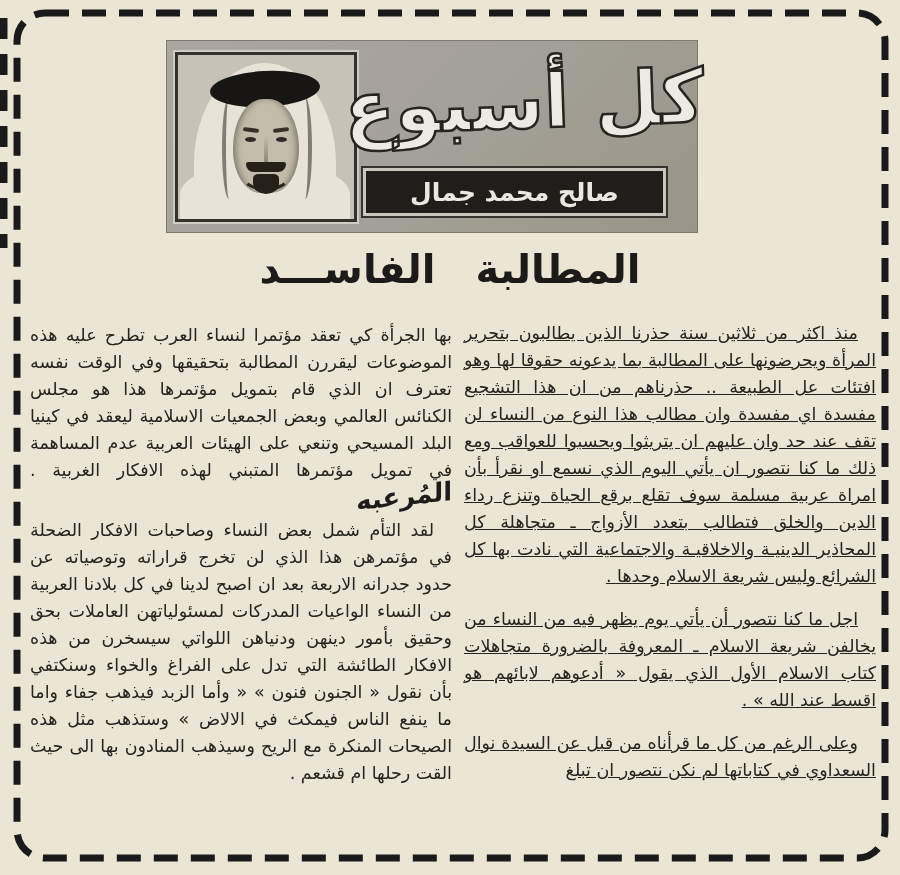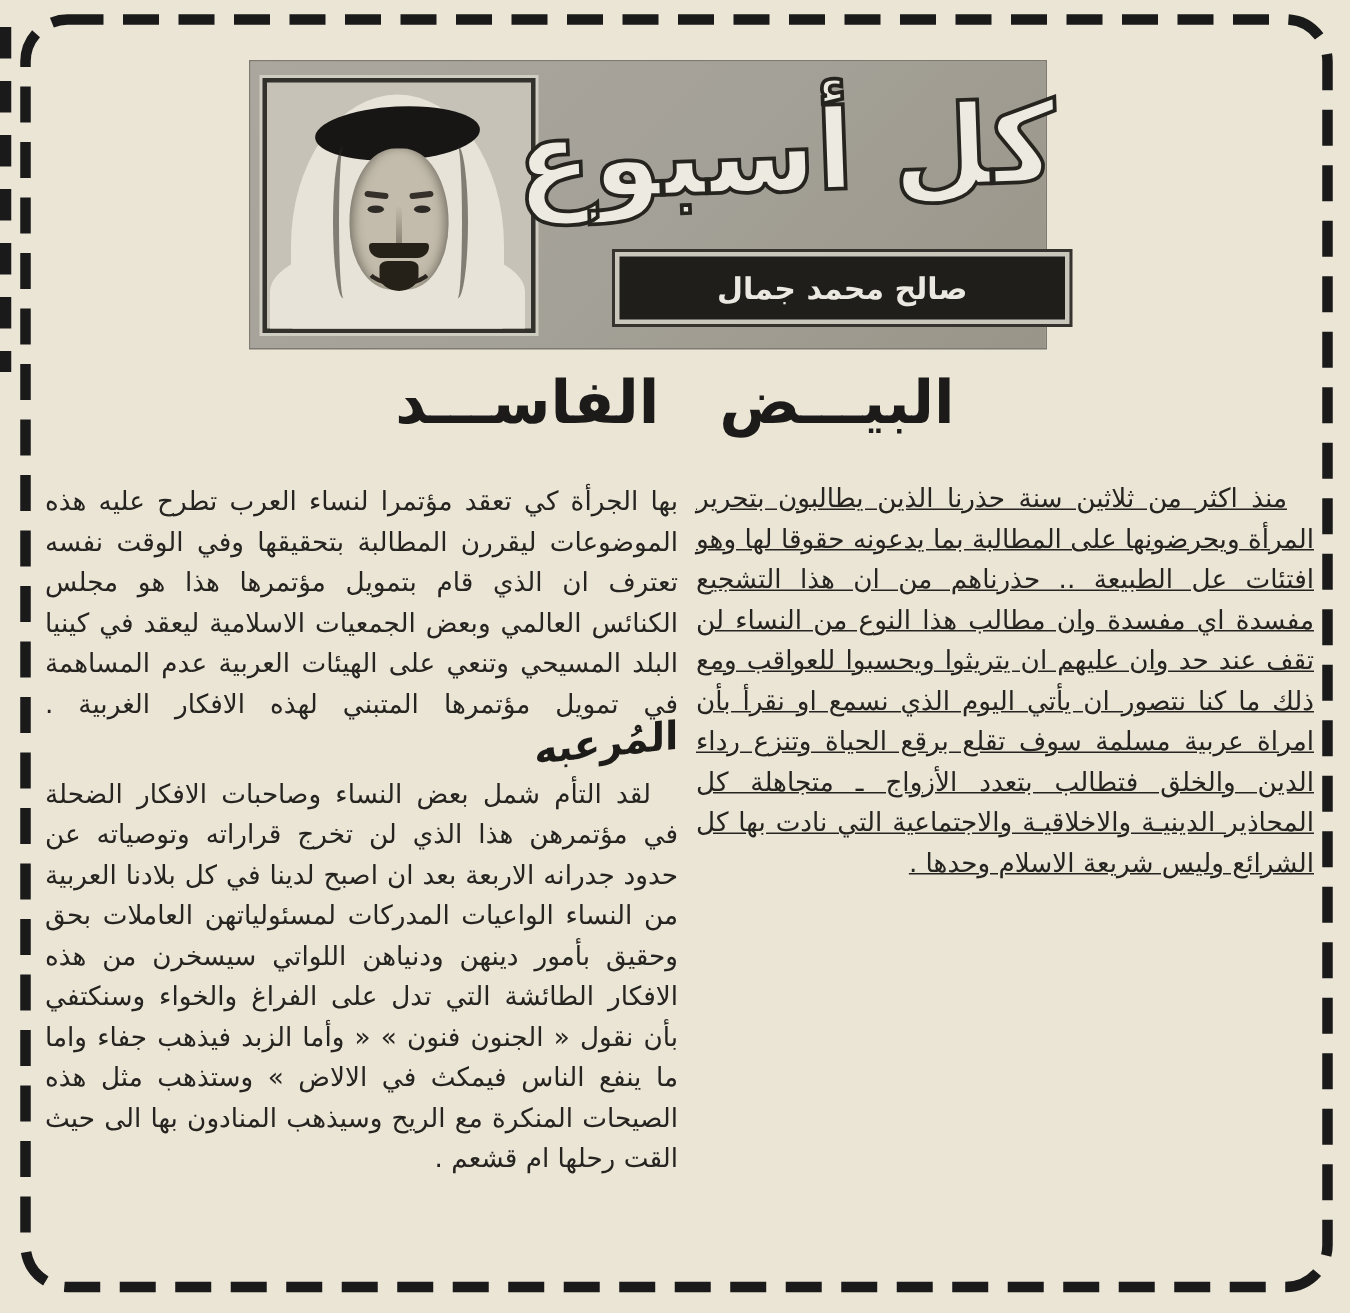--- a/index.html
+++ b/index.html
@@ -50,21 +50,21 @@
     display:flex;align-items:center;justify-content:center;
     font-size:74px;font-weight:bold;color:#edeae1;
     -webkit-text-stroke:2.5px #26241f;
     letter-spacing:2px;transform:rotate(-2deg);white-space:nowrap;
   }
   .byline{
     position:absolute;left:196px;top:127px;width:303px;height:48px;
     background:#201e1b;border:3px solid #c9c6bc;box-sizing:border-box;
     box-shadow:0 0 0 2px #35332e;
     display:flex;align-items:center;justify-content:center;
-    color:#eae8e0;font-size:20px;font-weight:bold;letter-spacing:1px;margin-left:47px;
+    color:#eae8e0;font-size:25px;font-weight:bold;letter-spacing:1px;
   }
 
   
   .headline{
     position:absolute;left:210px;top:246px;width:480px;
     text-align:center;font-size:40px;font-weight:bold;color:#1c1b19;
     word-spacing:26px;white-space:nowrap;
   }
 
   
@@ -109,24 +109,26 @@
         <div class="nose"></div>
         <div class="mustache"></div>
         <div class="jaw"></div>
         <div class="goatee"></div>
       </div>
     </div>
     <div class="calli">كل أسبوع</div>
     <div class="byline">صالح محمد جمال</div>
   </div>
 
-  <div class="headline">البيـــض الفاســـد</div>
+  <div class="headline">المطالبة الفاســـد</div>
 
   <div class="col col-right">
     <p class="indent">منذ اكثر من ثلاثين سنة حذرنا الذين يطالبون بتحرير المرأة ويحرضونها على المطالبة بما يدعونه حقوقا لها وهو افتئات عل الطبيعة .. حذرناهم من ان هذا التشجيع مفسدة اي مفسدة وان مطالب هذا النوع من النساء لن تقف عند حد وان عليهم ان يتريثوا ويحسبوا للعواقب ومع ذلك ما كنا نتصور ان يأتي اليوم الذي نسمع او نقرأ بأن امراة عربية مسلمة سوف تقلع برقع الحياة وتنزع رداء الدين والخلق فتطالب بتعدد الأزواج ـ متجاهلة كل المحاذير الدينيـة والاخلاقيـة والاجتماعية التي نادت بها كل الشرائع وليس شريعة الاسلام وحدها .</p>
+    <p class="indent">اجل ما كنا نتصور أن يأتي يوم يظهر فيه من النساء من يخالفن شريعة الاسلام ـ المعروفة بالضرورة متجاهلات كتاب الاسلام الأول الذي يقول « أدعوهم لابائهم هو اقسط عند الله » .</p>
+    <p class="indent">وعلى الرغم من كل ما قرأناه من قبل عن السيدة نوال السعداوي في كتاباتها لم نكن نتصور ان تبلغ</p>
   </div>
 
   <div class="col col-left">
     <p class="lead"><span>بها الجرأة كي تعقد مؤتمرا لنساء العرب تطرح عليه هذه الموضوعات ليقررن المطالبة بتحقيقها وفي الوقت نفسه تعترف ان الذي قام بتمويل مؤتمرها هذا هو مجلس الكنائس العالمي وبعض الجمعيات الاسلامية ليعقد في كينيا البلد المسيحي وتنعي على الهيئات العربية عدم المساهمة في تمويل مؤتمرها المتبني لهذه الافكار الغربية .</span>
       <span class="handwritten">المُرعبه</span></p>
     <p class="indent">لقد التأم شمل بعض النساء وصاحبات الافكار الضحلة في مؤتمرهن هذا الذي لن تخرج قراراته وتوصياته عن حدود جدرانه الاربعة بعد ان اصبح لدينا في كل بلادنا العربية من النساء الواعيات المدركات لمسئولياتهن العاملات بحق وحقيق بأمور دينهن ودنياهن اللواتي سيسخرن من هذه الافكار الطائشة التي تدل على الفراغ والخواء وسنكتفي بأن نقول « الجنون فنون » « وأما الزبد فيذهب جفاء واما ما ينفع الناس فيمكث في الالاض » وستذهب مثل هذه الصيحات المنكرة مع الريح وسيذهب المنادون بها الى حيث القت رحلها ام قشعم .</p>
   </div>
 
 </div>
 

